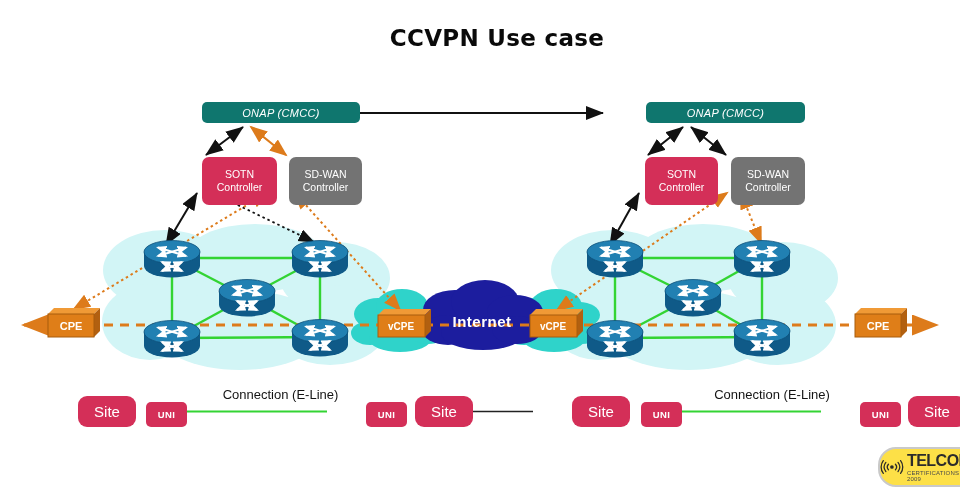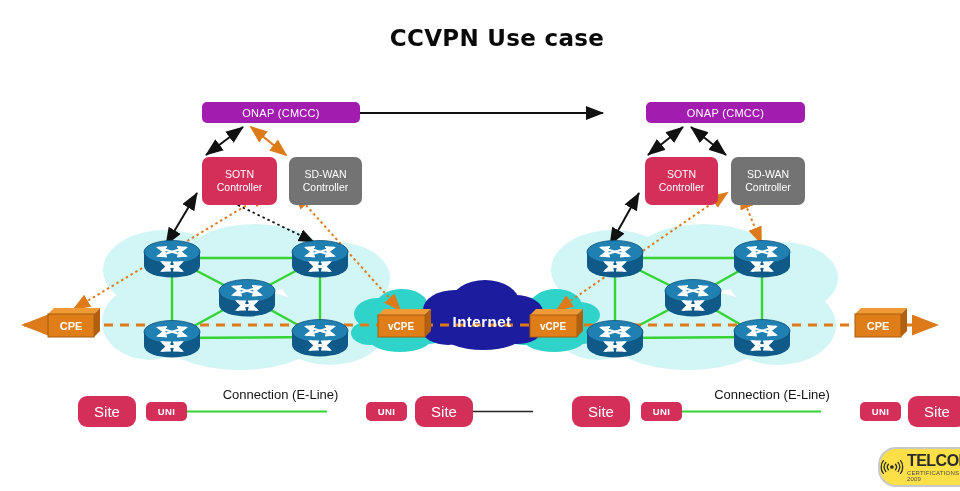--- a/index.html
+++ b/index.html
@@ -2,29 +2,29 @@
 <html><head>
 <meta charset="utf-8">
 <style>
   html,body{margin:0;padding:0;background:#fff;}
   #canvas{position:relative;width:960px;height:491px;background:#ffffff;overflow:hidden;
           font-family:"Liberation Sans",sans-serif;}
   #diagram-svg{position:absolute;left:0;top:0;}
   .abs{position:absolute;box-sizing:border-box;margin-left:40px;}
   #title{left:0;top:25px;width:914px;text-align:center;font-size:23px;font-weight:700;
          color:#0a0a0a;letter-spacing:.3px;font-family:"DejaVu Sans","Liberation Sans",sans-serif;}
-  .onap{height:21px;background:#a21caf;border-radius:5px;color:#fff;font-size:11px;
-        display:flex;align-items:center;justify-content:center;letter-spacing:.3px;}
+  .onap{height:21px;background:#0f766e;border-radius:5px;color:#fff;font-size:11px;
+        display:flex;align-items:center;justify-content:center;letter-spacing:.3px;font-style:italic;}
   .ctrl{height:48px;border-radius:7px;color:#fff;font-size:10.5px;line-height:1.25;
         display:flex;align-items:center;justify-content:center;text-align:center;padding:2px;}
   .sotn{background:#d42f58;}
   .sdwan{background:#737373;}
   .site{width:58px;height:31px;background:#d42f58;border-radius:9px;color:#fff;font-size:15px;
         display:flex;align-items:center;justify-content:center;}
-  .uni{width:41px;height:19px;background:#d42f58;border-radius:5px;color:#fff;font-size:9.5px;
+  .uni{width:41px;height:25px;background:#d42f58;border-radius:5px;color:#fff;font-size:9.5px;
        font-weight:700;display:flex;align-items:center;justify-content:center;letter-spacing:.3px;}
   .conn-label{font-size:13px;color:#141414;text-align:center;}
   #logo-box{left:838px;top:447px;width:113px;height:40px;border:2px solid #c9c9c9;border-radius:18px;
             display:flex;align-items:center;justify-content:center;gap:3px;background:#fde047;}
   #logo-text{display:flex;flex-direction:column;align-items:flex-start;line-height:1;}
   #logo-name{font-size:16px;font-weight:700;color:#2b2b2b;letter-spacing:-.5px;}
   #logo-tagline{font-size:6px;color:#4a4a4a;letter-spacing:.2px;margin-top:1px;}
   svg text{font-family:"Liberation Sans",sans-serif;}
 </style>
 </head>

